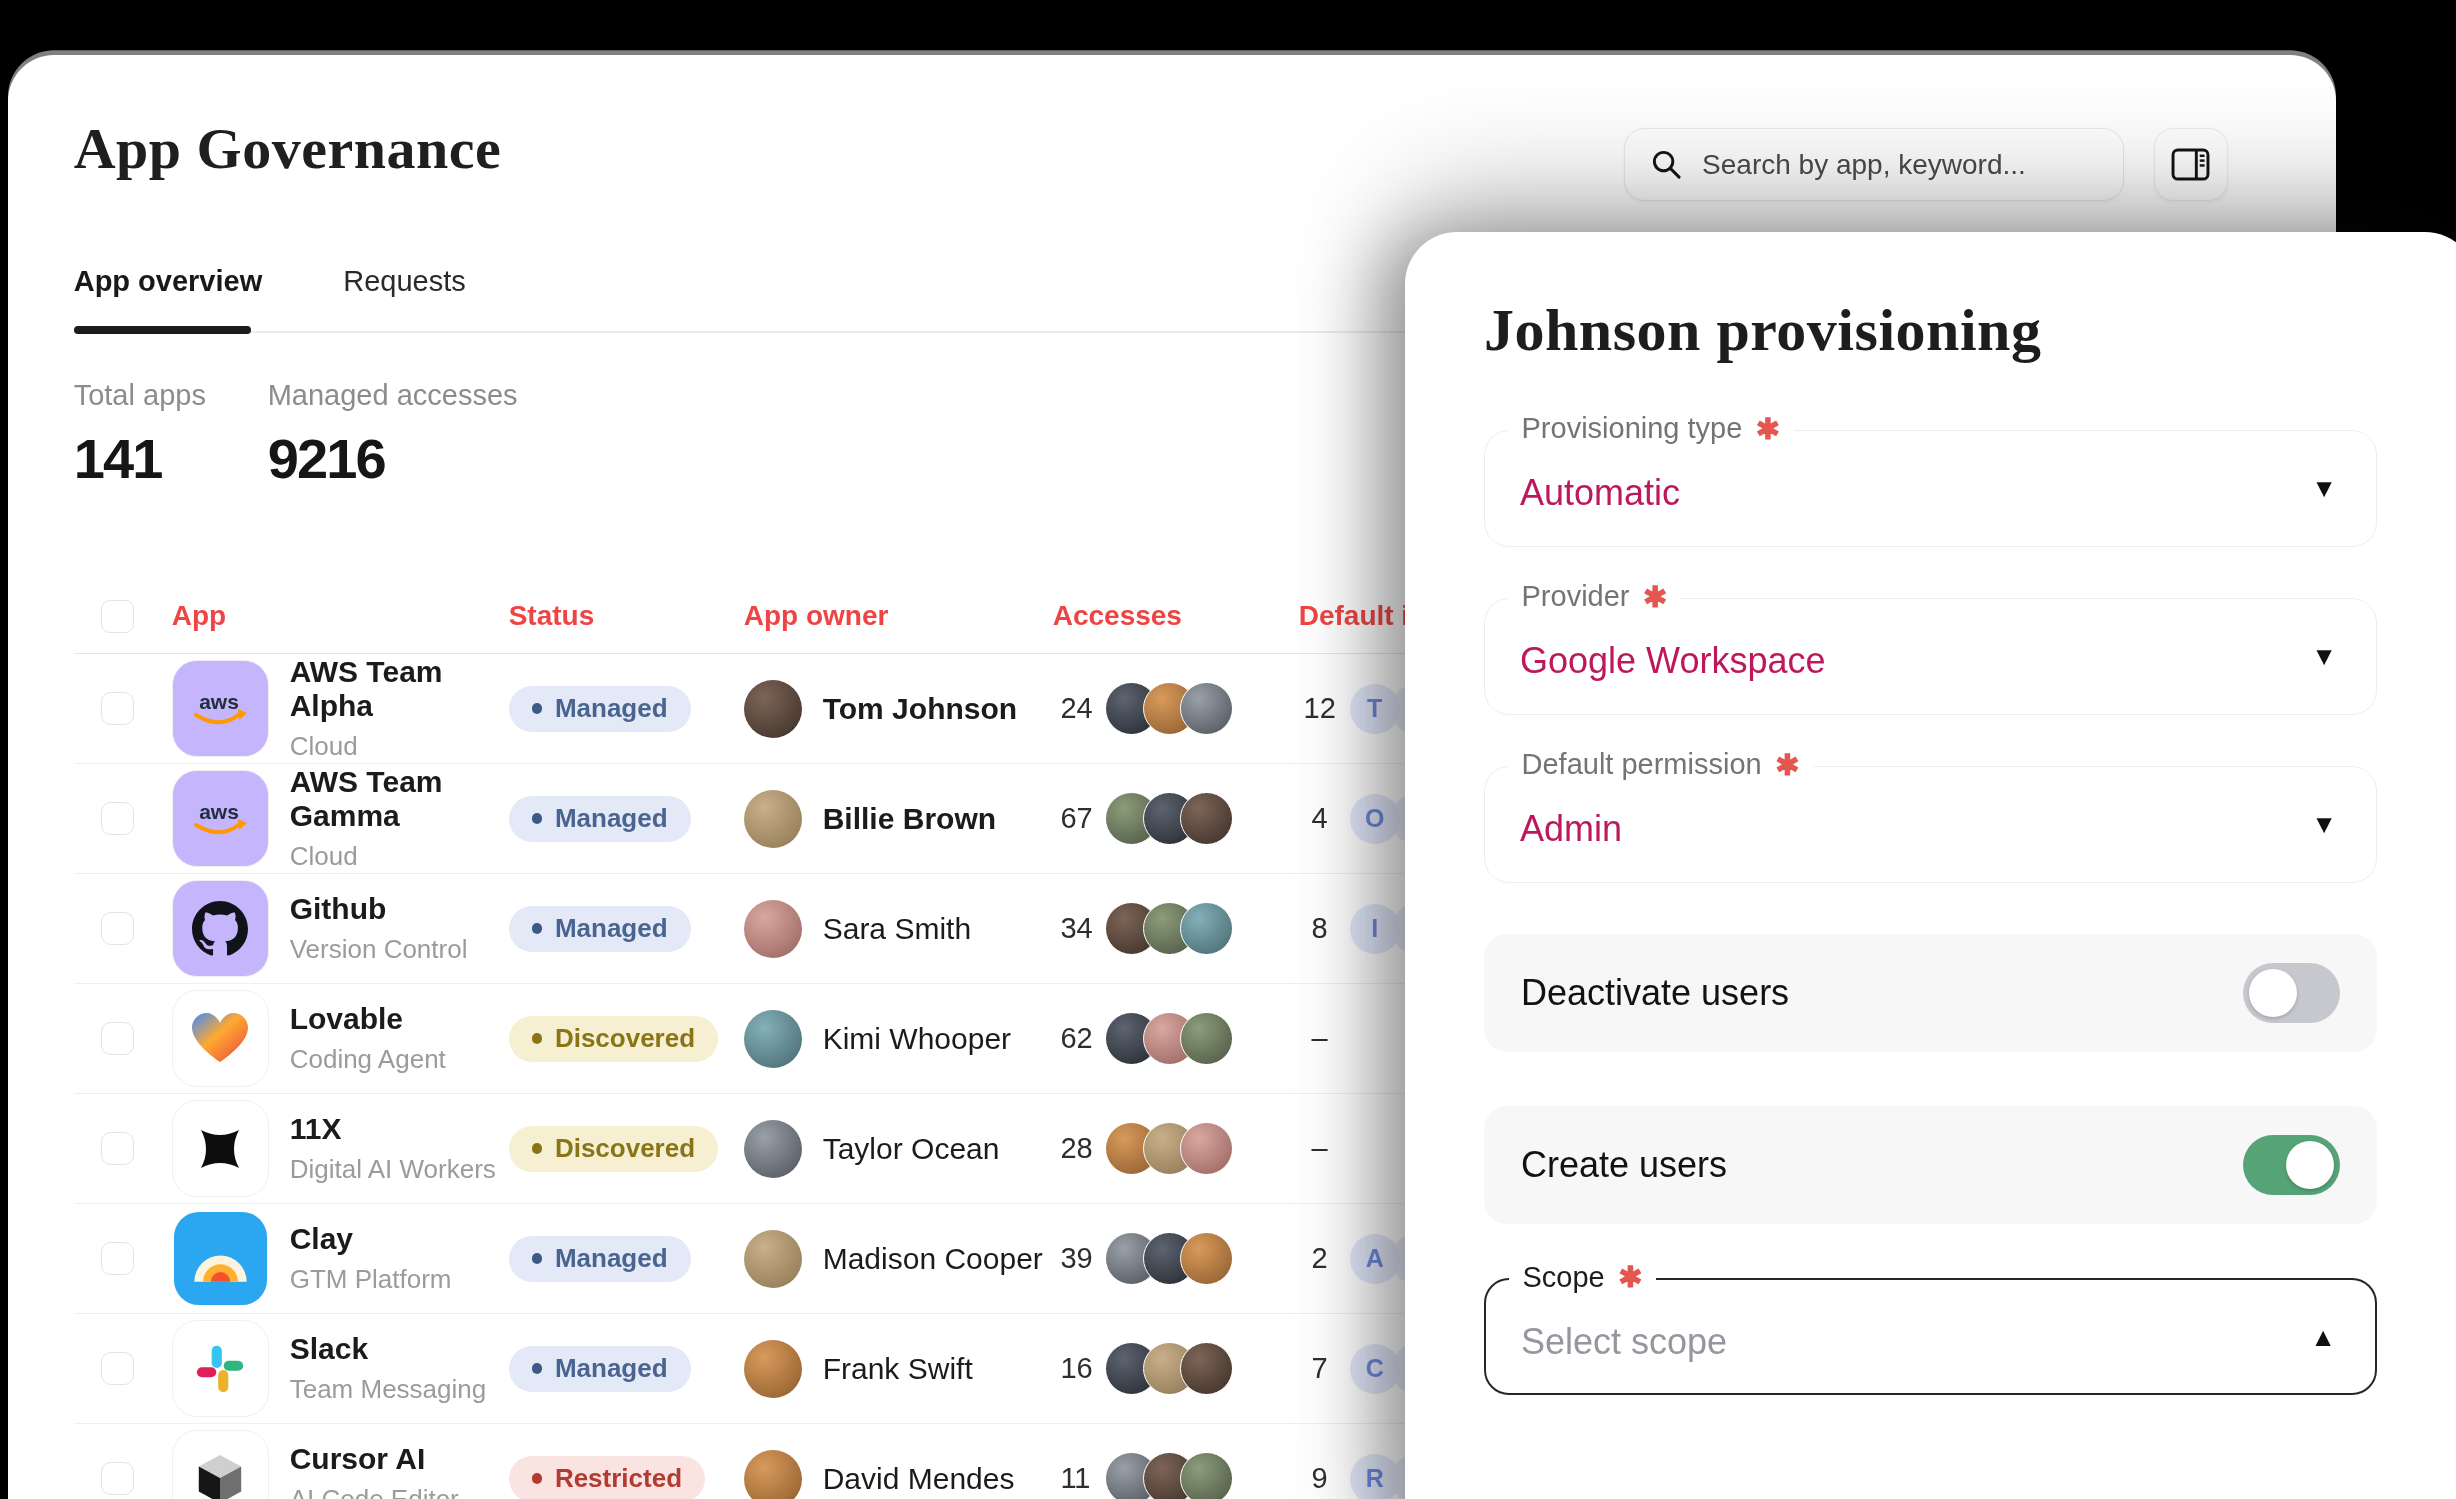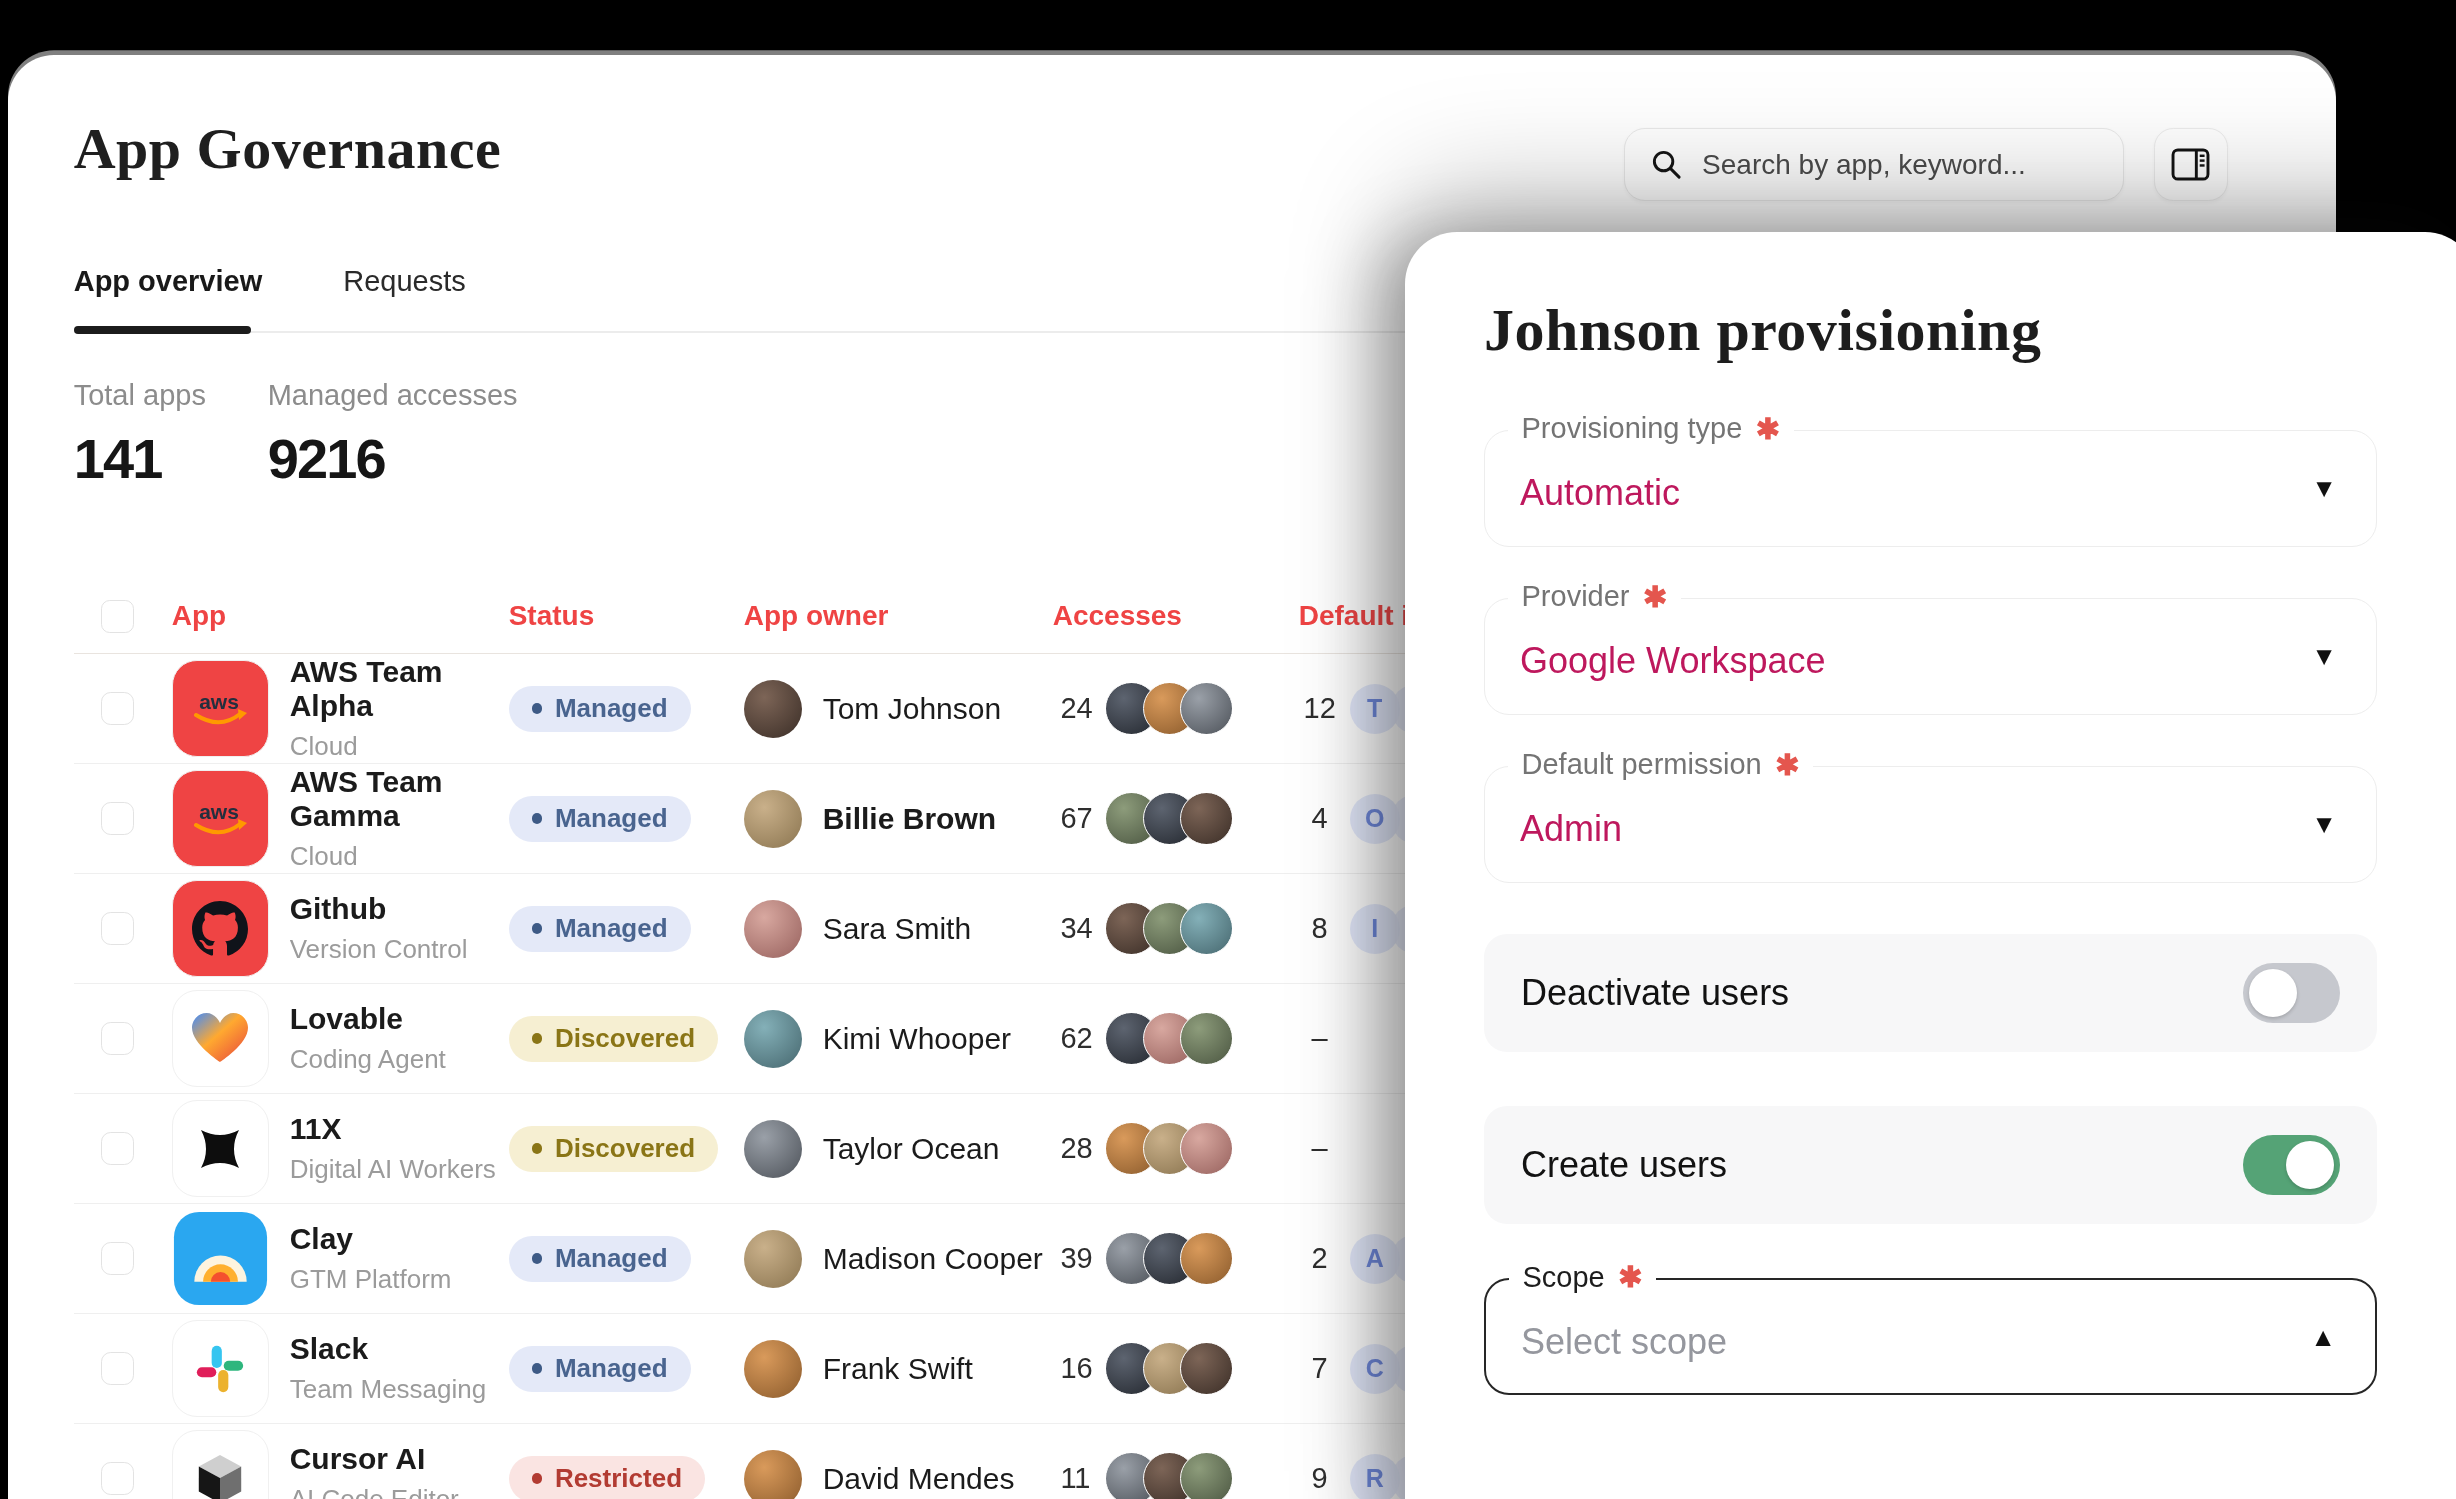--- a/index.html
+++ b/index.html
@@ -58,21 +58,21 @@
   }
   .thead{height:74px;border-bottom:1px solid #e9e4df;}
   .th{font-size:28px;font-weight:600;color:#ef4444;white-space:nowrap;overflow:hidden;}
   .trow{height:109px;border-bottom:1px solid #efefef;}
   .checkbox{
     width:33px;height:33px;margin-left:27px;border:1.9px solid #e3e3e3;border-radius:9.7px;
     background:#fff;box-sizing:border-box;cursor:pointer;
   }
   .cell-app{display:flex;align-items:center;gap:21px;}
   .tile{
-    width:97px;height:97px;border-radius:25px;background:#ef4444;border:1px solid #f0f0f0;
+    width:97px;height:97px;border-radius:25px;background:#c4b5fd;border:1px solid #f0f0f0;
     display:flex;align-items:center;justify-content:center;box-sizing:border-box;flex:0 0 auto;
     overflow:hidden;
   }
   .appmeta{display:flex;flex-direction:column;gap:8.7px;}
   .appname{font-size:30px;font-weight:600;color:#1b1b1b;}
   .appcat{font-size:26px;color:#9b9b9b;}
   .pill{
     display:inline-flex;align-items:center;gap:12.6px;height:46px;padding:0 23px;
     border-radius:965px;font-size:26px;font-weight:700;width:max-content;
   }
@@ -221,21 +221,21 @@
           <div class="appname">AWS Team Alpha</div>
           <div class="appcat">Cloud</div>
         </div>
       </div>
       <div><span class="pill st-managed">
             <span class="dot"></span>
             <span>Managed</span>
           </span></div>
       <div class="cell-owner">
           <span class="av p1"></span>
-          <span class="appname" style="font-weight:400;text-align:center;">Tom Johnson</span>
+          <span class="appname" style="font-weight:700;text-align:center;">Tom Johnson</span>
         </div>
       <div class="cell-acc">
           <span class="accnum">24</span>
         <span class="avstack">
             <span class="av p6"></span>
             <span class="av p2"></span>
             <span class="av p3"></span>
           </span>
         </div>
       <div class="cell-def">

